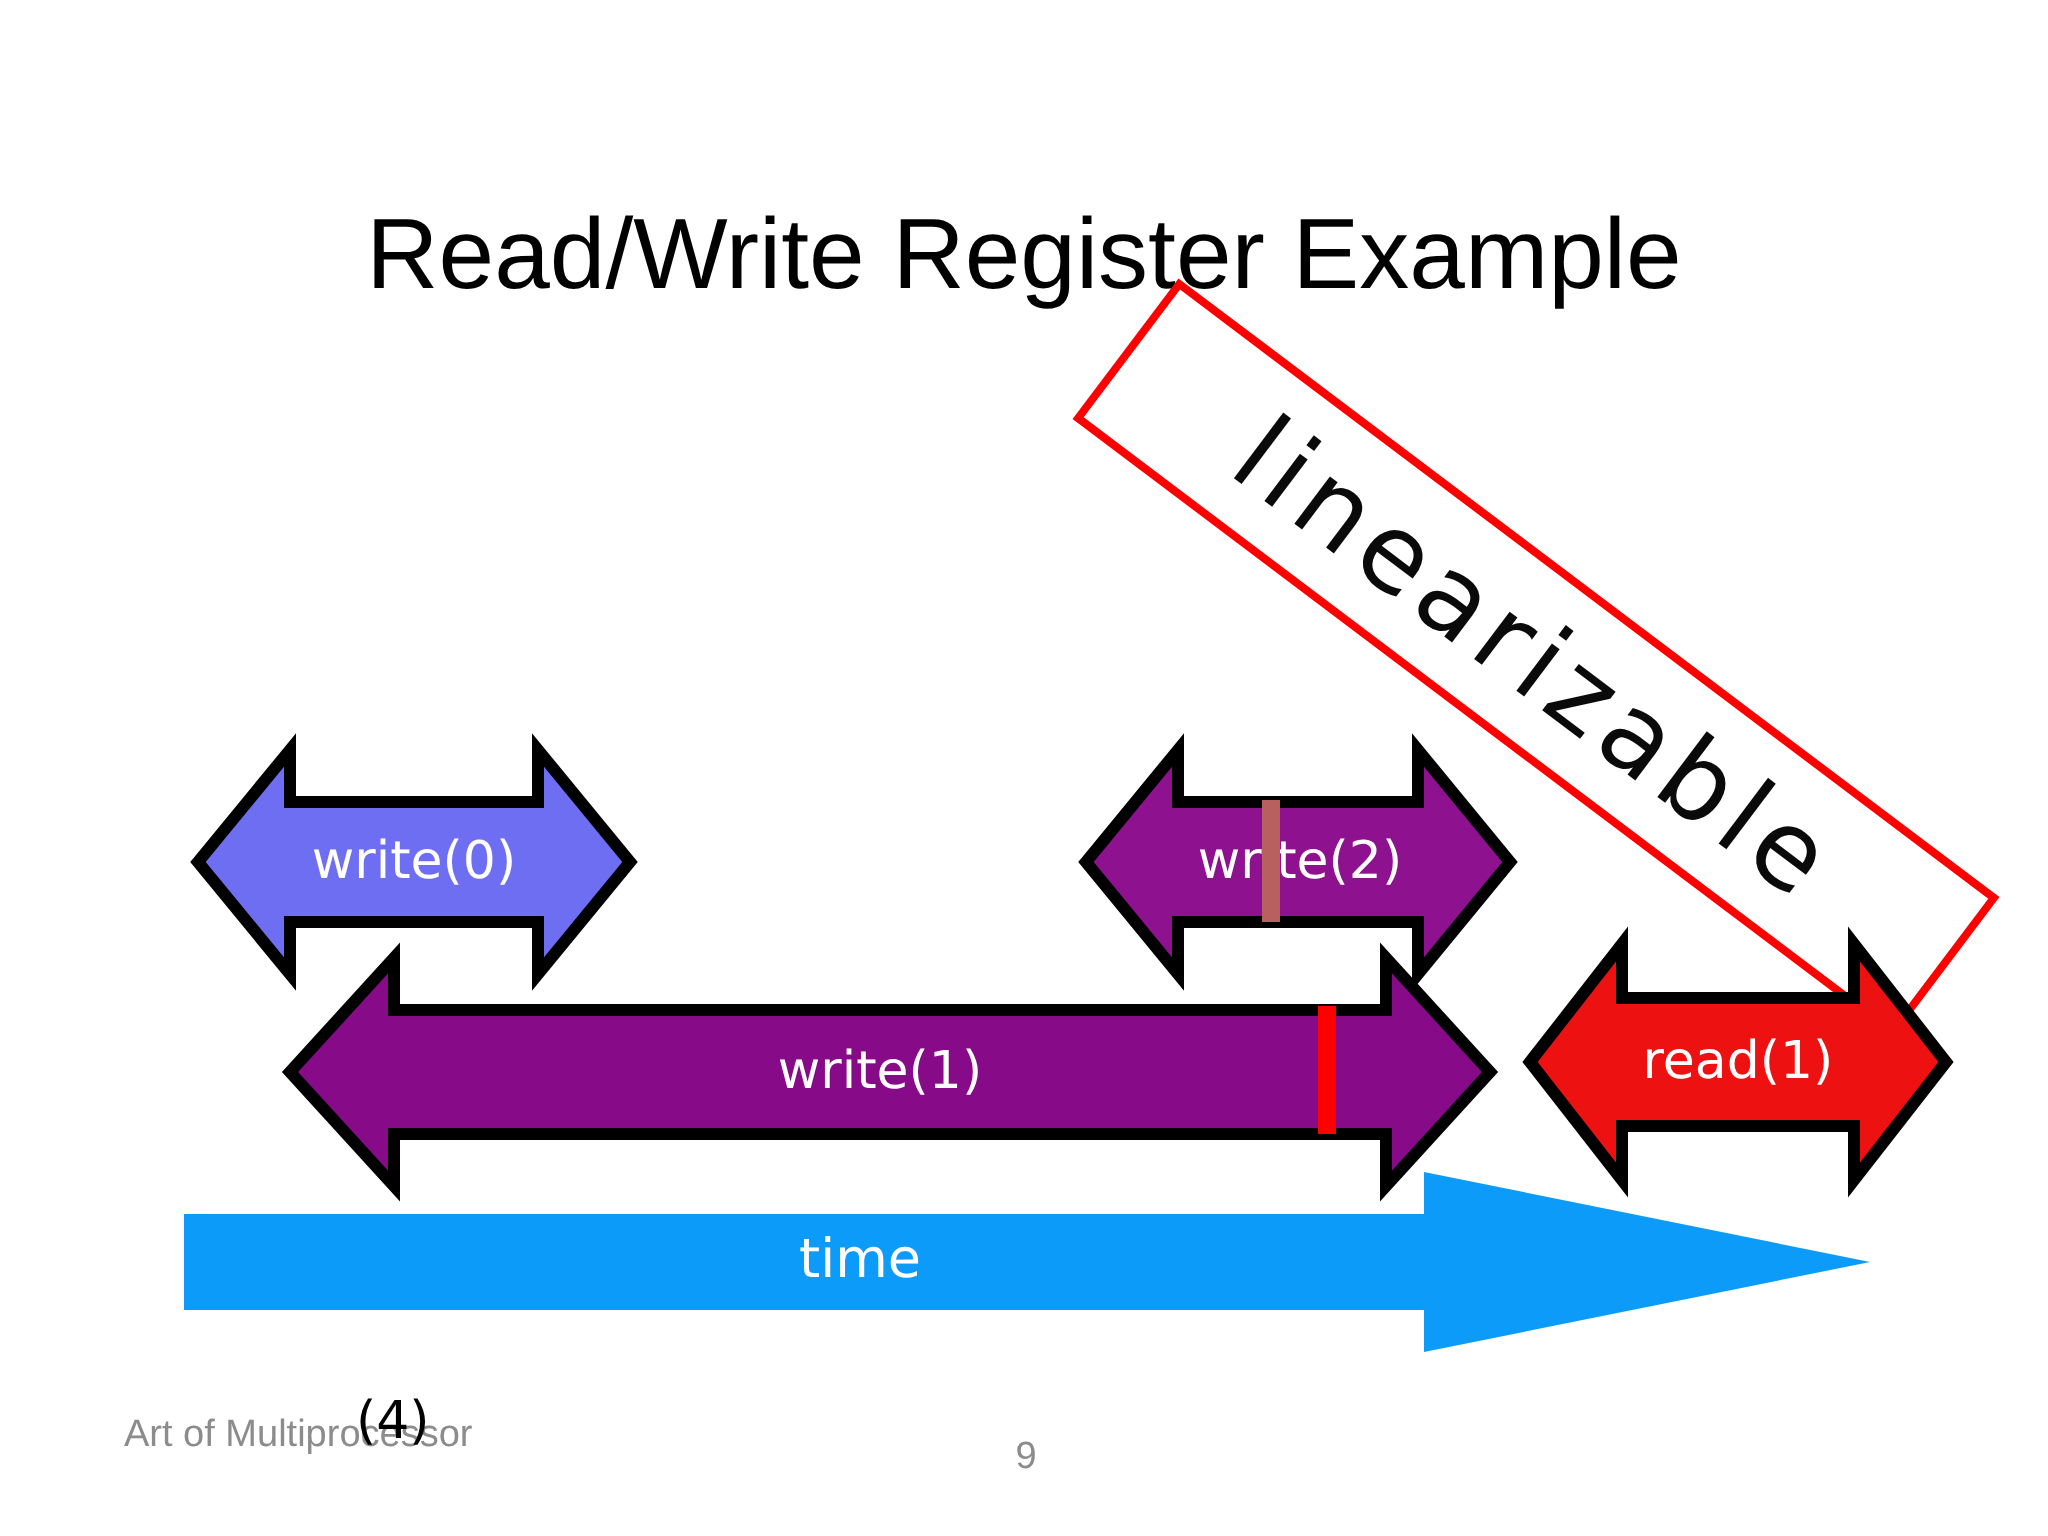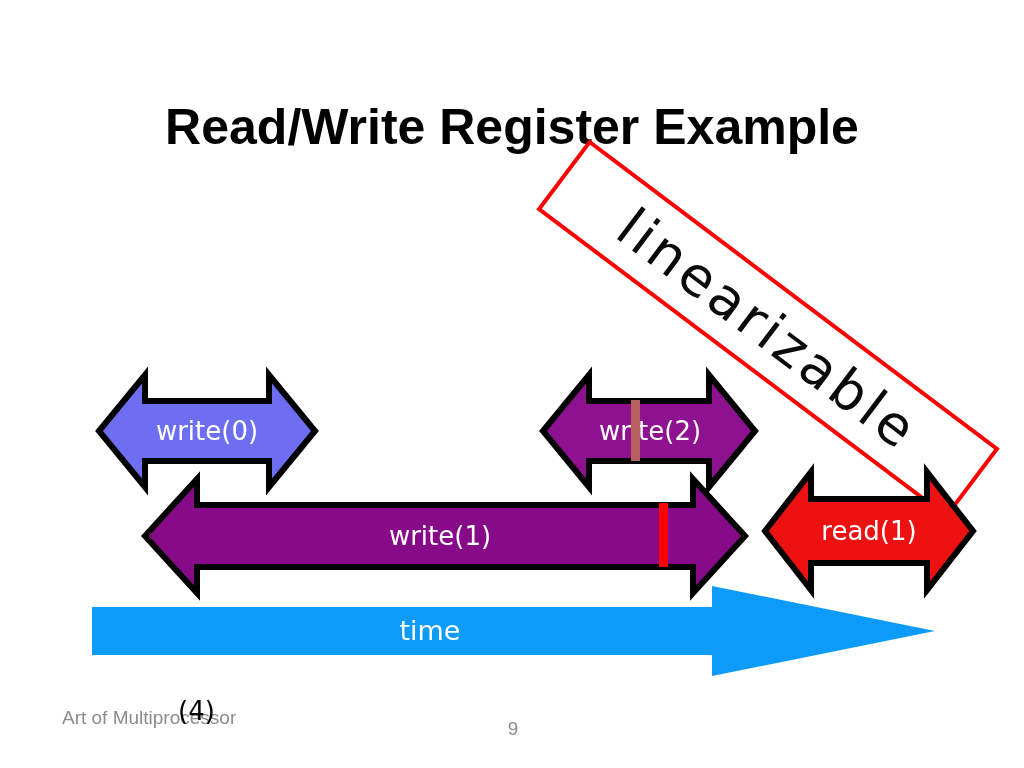--- a/index.html
+++ b/index.html
@@ -3,21 +3,21 @@
 <meta charset="utf-8">
 <style>
   html,body { margin:0; padding:0; background:#ffffff; }
   #slide {
     position:relative; width:1024px; height:768px; background:#ffffff;
     overflow:hidden; font-family:"Liberation Sans", sans-serif;
   }
   
   #title {
     position:absolute; top:64px; left:0; width:1024px;
-    text-align:center; font-size:50px; font-weight:700; color:#000000;
+    text-align:center; font-size:50px; font-weight:400; color:#000000;
     letter-spacing:0px;
   }
   
   #callout {
     position:absolute; left:511px; top:285px; width:514px; height:88px;
     border:4px solid #ff0000; box-sizing:border-box;
     transform:rotate(37deg);
     display:flex; align-items:center; justify-content:center;
     z-index:1; background:transparent;
   }

